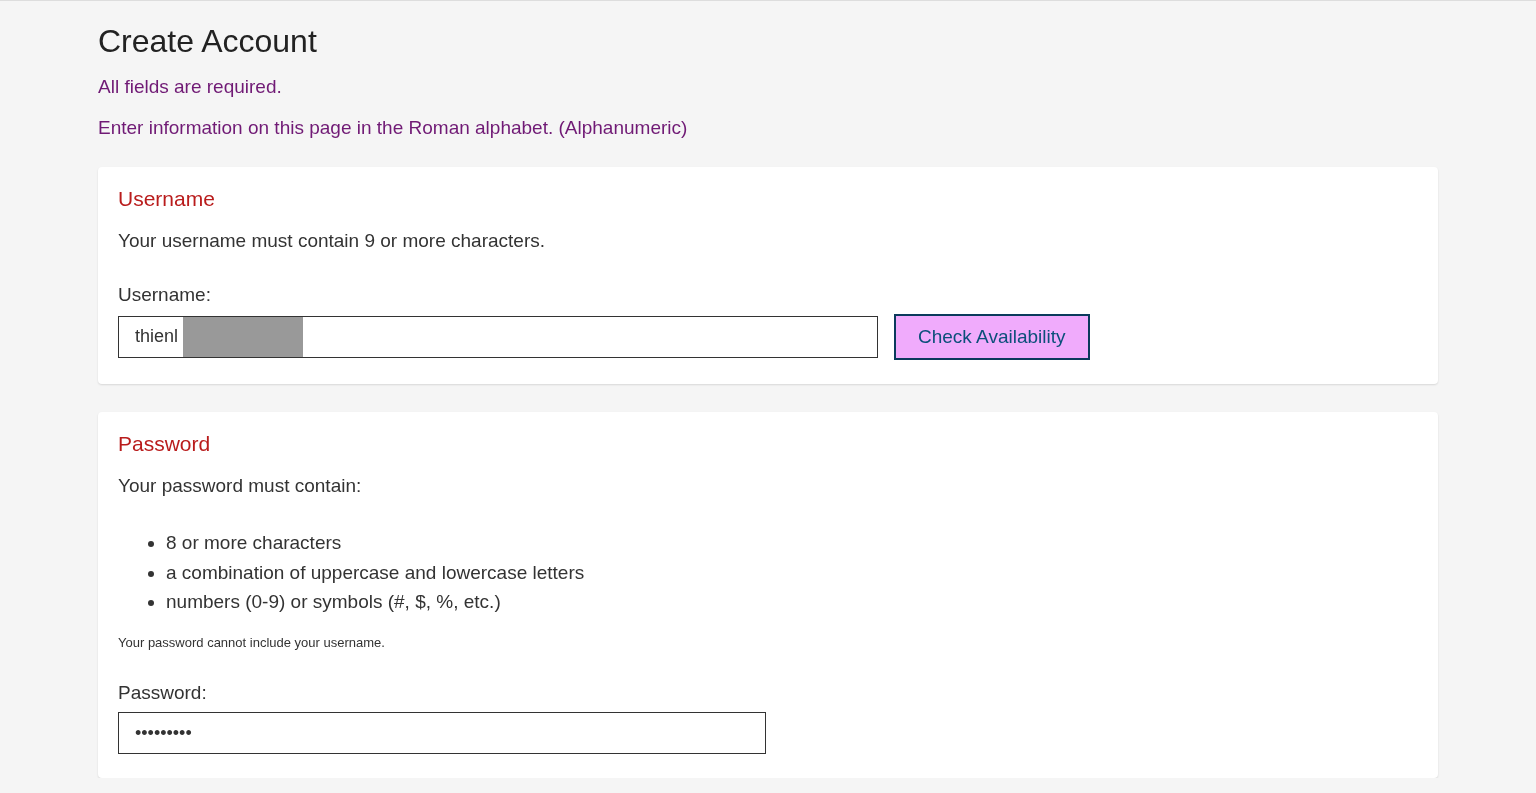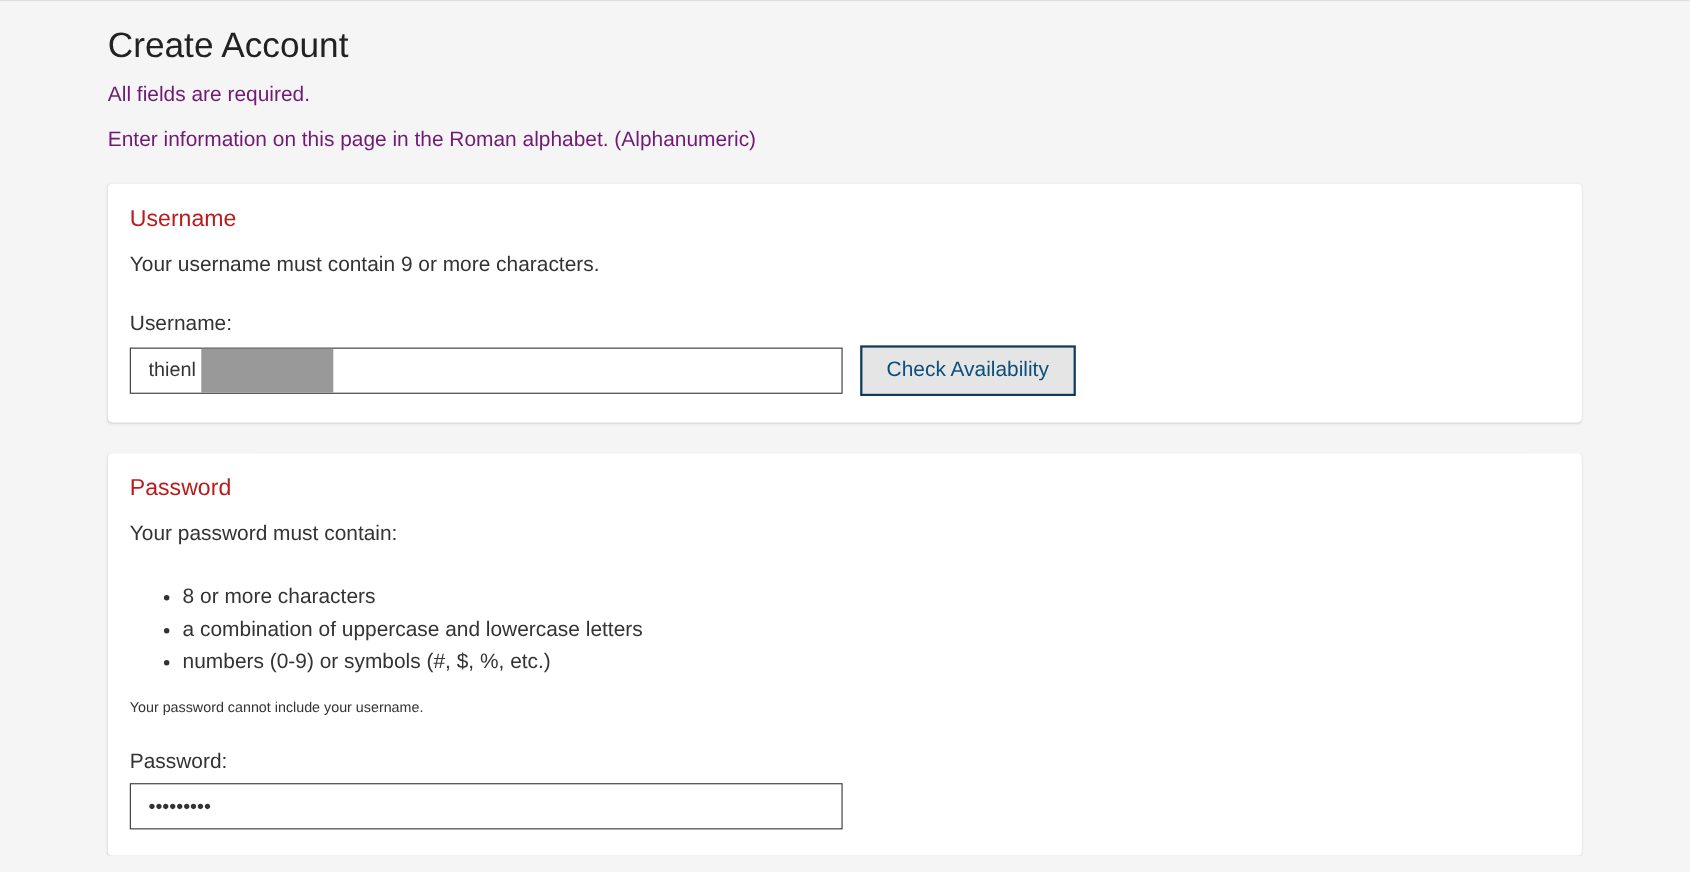--- a/index.html
+++ b/index.html
@@ -68,39 +68,39 @@
       width: 648px;
       height: 42px;
       border: 1px solid #333;
       padding: 0 16px;
       font-size: 18px;
       color: #333;
       font-family: inherit;
     }
     .username-wrapper {
       position: relative;
-      width: 648px;
+      width: 760px;
     }
     .username-wrapper .text-input {
       width: 100%;
     }
     .redaction-block {
       position: absolute;
       top: 1px;
       left: 65px;
       width: 120px;
       height: 40px;
       background: #999;
       pointer-events: none;
     }
     .btn-outline {
       height: 46px;
       padding: 0 22px;
       border: 2px solid #0b3a5c;
-      background: #e5e5e5;
+      background: #f0abfc;
       color: #0b4f7a;
       font-size: 19px;
       font-family: inherit;
       cursor: pointer;
     }
     .req-list {
       list-style: disc;
       padding-left: 48px;
       margin-bottom: 16px;
     }

